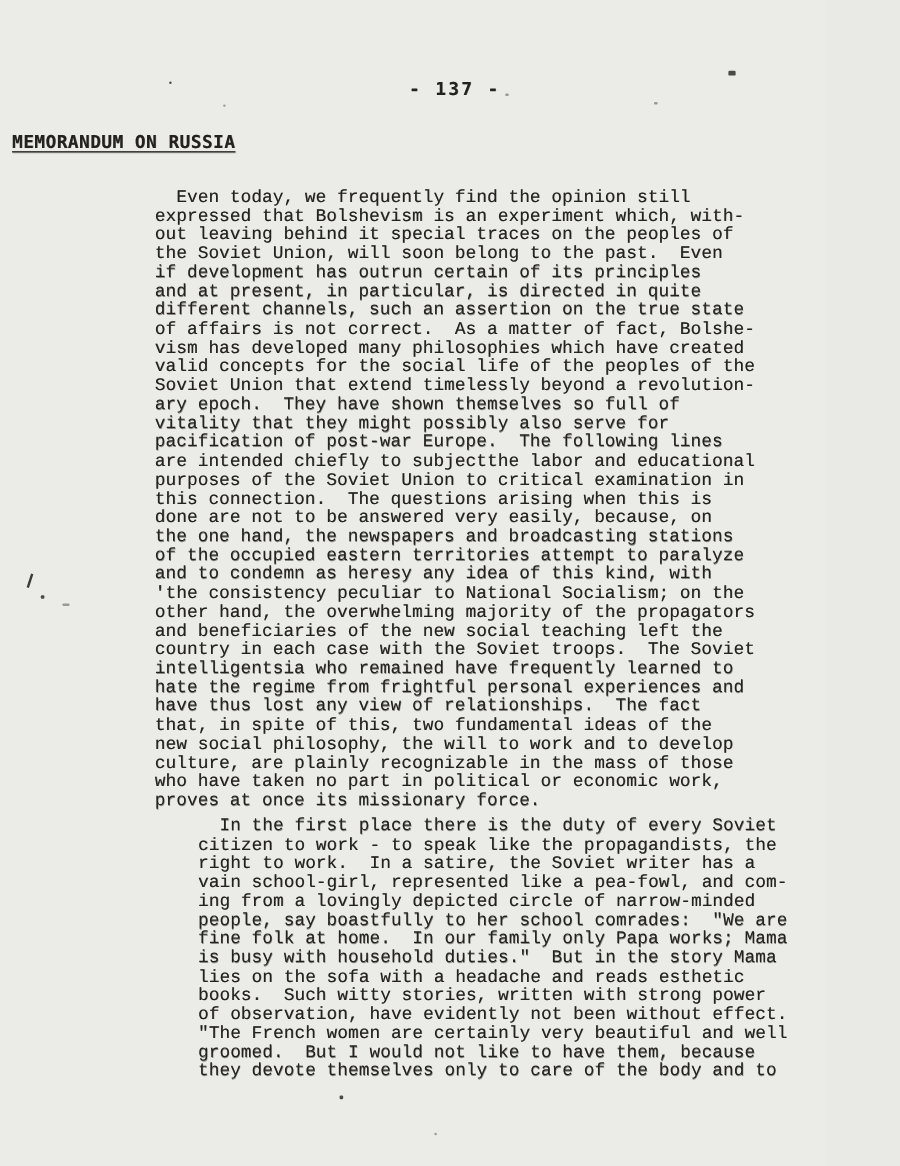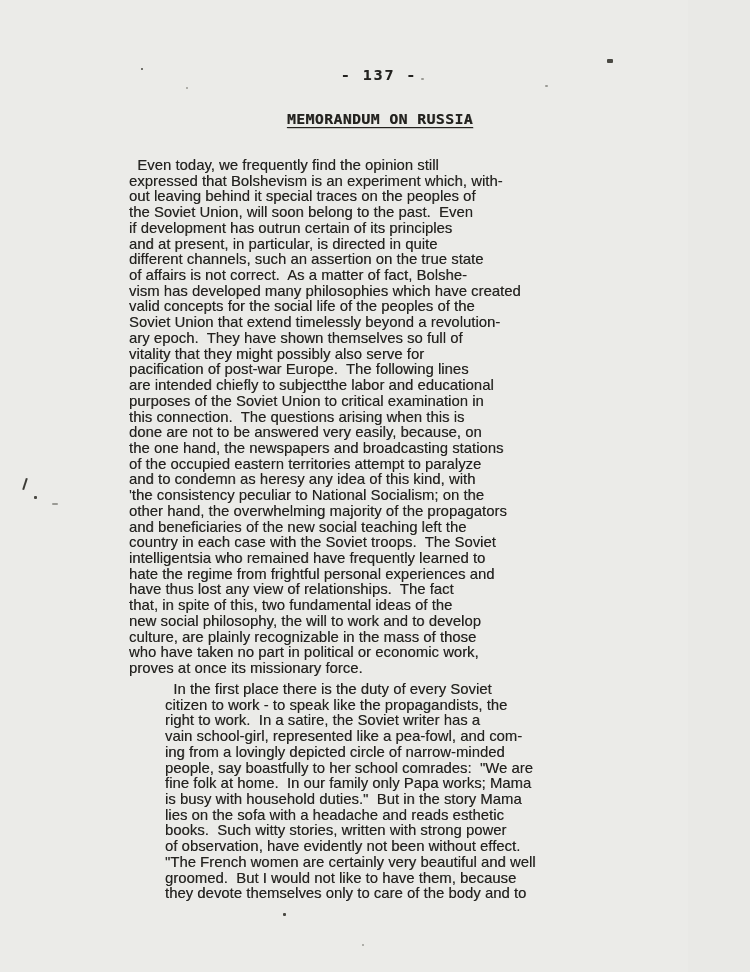--- a/index.html
+++ b/index.html
@@ -26,34 +26,34 @@
     font-weight: bold;
     letter-spacing: 2px;
     text-indent: 8px;
     text-shadow: 0.4px 0.4px 0 rgba(40,38,34,0.55);
   }
   .doc-title {
     position: absolute;
     top: 110px;
     left: 0;
     width: 750px;
-    text-align: center;
+    text-align: left;
     font-size: 14.8px;
     font-weight: bold;
     letter-spacing: 0.4px;
     text-indent: 10px;
     text-decoration: underline;
     text-underline-offset: 3px;
     text-shadow: 0.4px 0.4px 0 rgba(40,38,34,0.55);
   }
   .para {
     position: absolute;
     left: 129px;
     margin: 0;
-    font-family: Liberation Sans, sans-serif;
+    font-family: Liberation Mono, monospace;
     font-size: 14.8px;
     line-height: 15.72px;
     white-space: pre;
     letter-spacing: 0.05px;
     text-shadow: 0.35px 0.35px 0 rgba(42,40,36,0.5);
   }
   .para-1 { top: 158px; }
   .para-2 { top: 682px; margin-left: 36px; }
   .speck {
     position: absolute;

